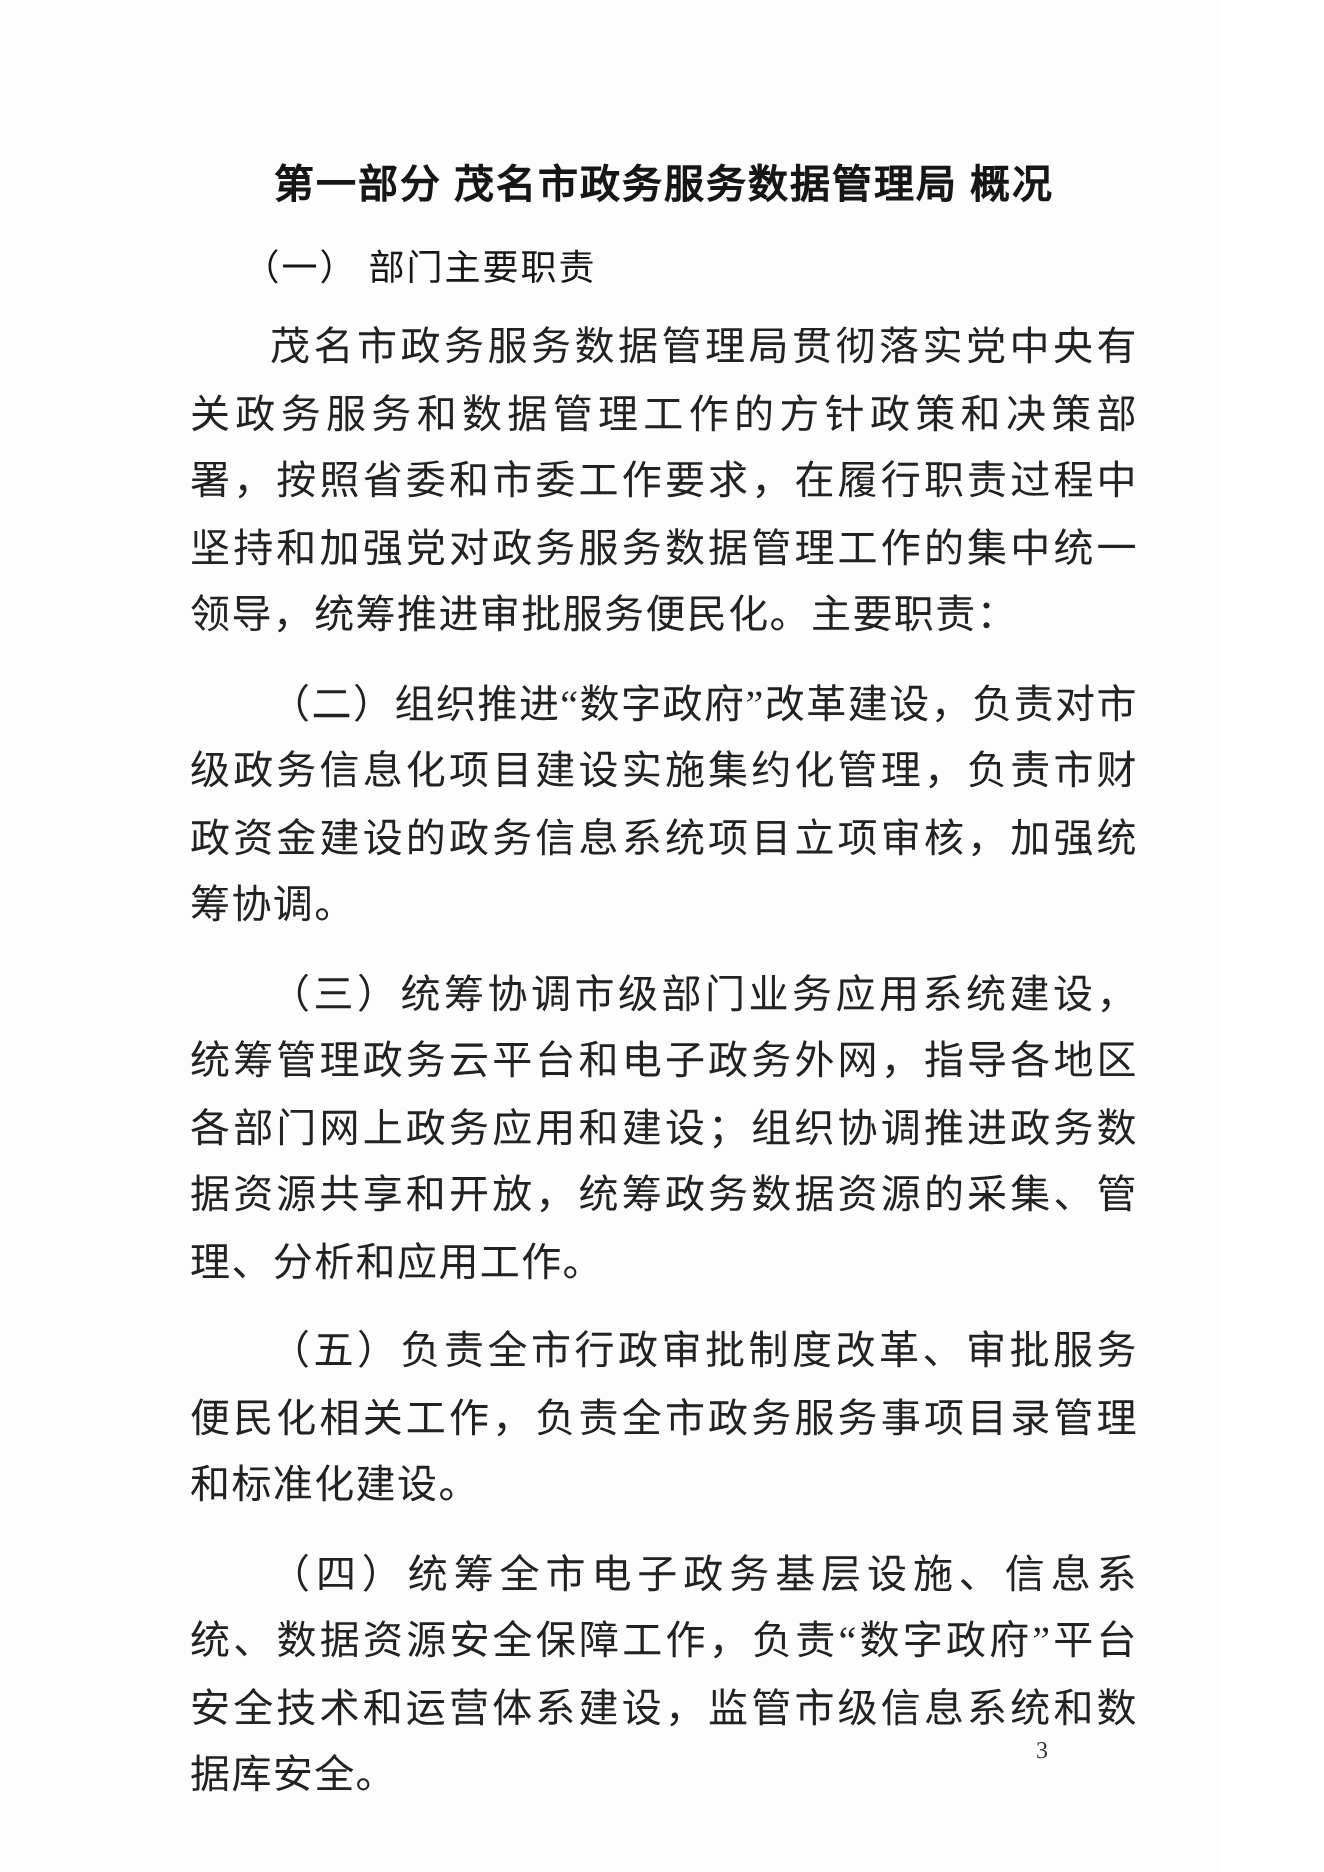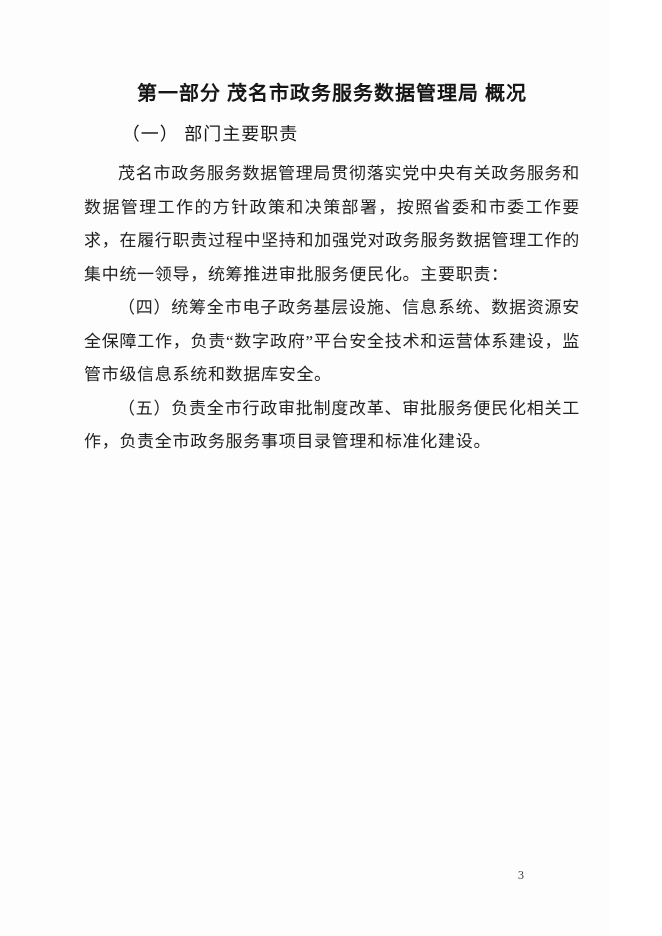--- a/index.html
+++ b/index.html
@@ -35,22 +35,22 @@
   .section-heading {
     margin: 0 0 10px 0;
     font-size: 18px;
     line-height: 26px;
     font-weight: 400;
     text-indent: 2.1em;
     letter-spacing: 1px;
     color: #161616;
   }
   .para {
-    margin: 0;
-    font-size: 17px;
+    margin: 11px;
+    font-size: 20px;
     line-height: 33.5px;
     letter-spacing: 0.7px;
     text-align: justify;
     text-justify: inter-ideograph;
     text-indent: 2em;
     color: #222222;
   }
   .page-number {
     position: absolute;
     right: 86px;
@@ -61,17 +61,19 @@
   }
 </style>
 </head>
 <body>
 
 <div class="page">
   <div class="content">
     <h1 class="doc-title">第一部分 茂名市政务服务数据管理局 概况</h1>
     <h2 class="section-heading">（一） 部门主要职责</h2>
     <p class="para">茂名市政务服务数据管理局贯彻落实党中央有关政务服务和数据管理工作的方针政策和决策部署，按照省委和市委工作要求，在履行职责过程中坚持和加强党对政务服务数据管理工作的集中统一领导，统筹推进审批服务便民化。主要职责：</p>
+    <p class="para">（二）组织推进“数字政府”改革建设，负责对市级政务信息化项目建设实施集约化管理，负责市财政资金建设的政务信息系统项目立项审核，加强统筹协调。</p>
+    <p class="para">（三）统筹协调市级部门业务应用系统建设，统筹管理政务云平台和电子政务外网，指导各地区各部门网上政务应用和建设；组织协调推进政务数据资源共享和开放，统筹政务数据资源的采集、管理、分析和应用工作。</p>
+    <p class="para">（五）负责全市行政审批制度改革、审批服务便民化相关工作，负责全市政务服务事项目录管理和标准化建设。</p>
     <p class="para">（四）统筹全市电子政务基层设施、信息系统、数据资源安全保障工作，负责“数字政府”平台安全技术和运营体系建设，监管市级信息系统和数据库安全。</p>
-    <p class="para">（五）负责全市行政审批制度改革、审批服务便民化相关工作，负责全市政务服务事项目录管理和标准化建设。</p>
   </div>
   <div class="page-number">3</div>
 </div>
 
 </body></html>

